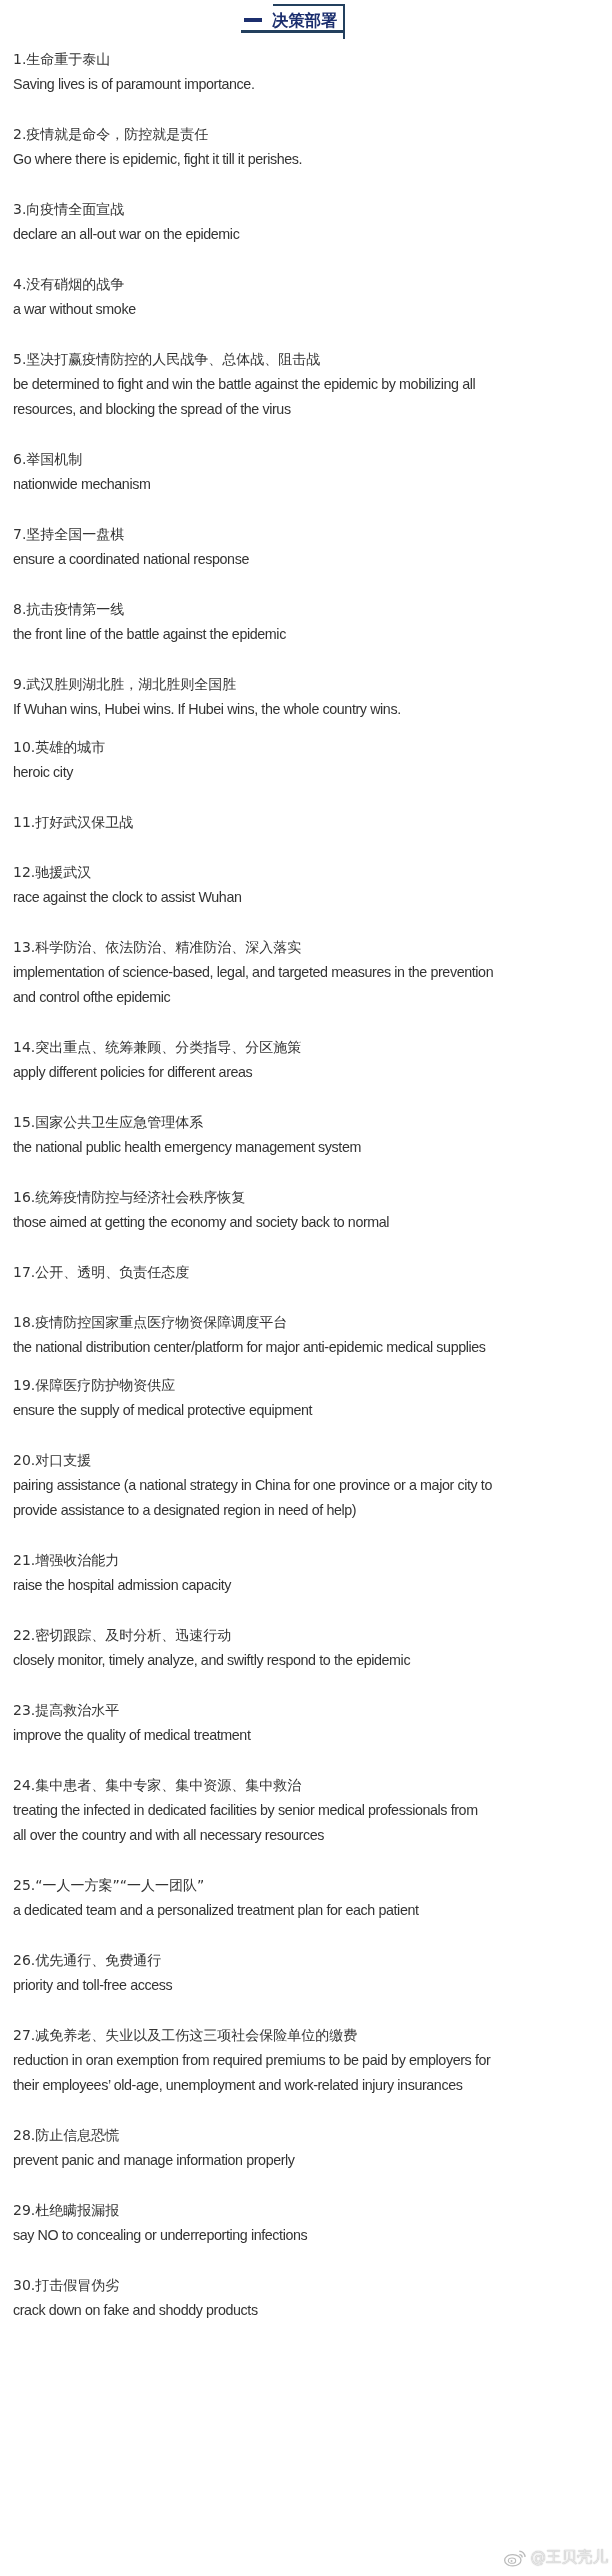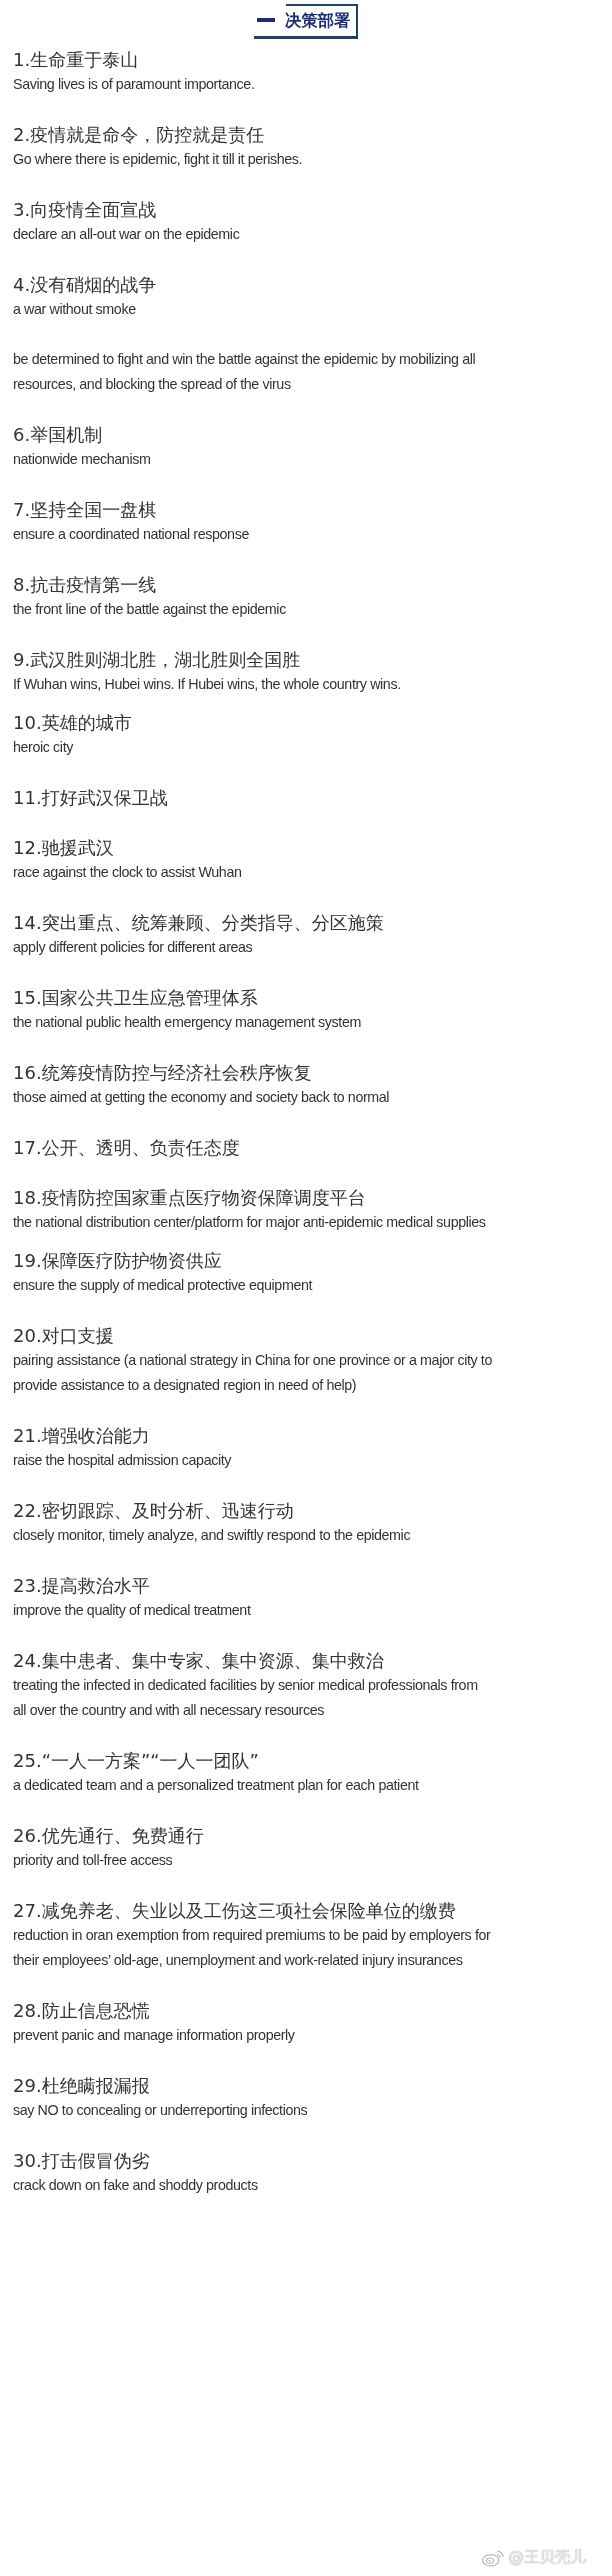--- a/index.html
+++ b/index.html
@@ -6,24 +6,24 @@
   body {
     width: 613px;
     height: 2576px;
     position: relative;
     overflow: hidden;
     font-family: "Liberation Sans", "DejaVu Sans", sans-serif;
     color: #333333;
   }
   .header {
     position: absolute;
-    left: 254px;
+    left: 241px;
     top: 4.1px;
     width: 104px;
-    height: 35px;
+    height: 29px;
   }
   .header .top-border {
     position: absolute; left: 32px; top: 0; width: 72px; height: 1.6px; background: #23405e;
   }
   .header .right-border {
     position: absolute; right: 0; top: 0; width: 2.5px; height: 35px; background: #23405e;
   }
   .header .bottom-border {
     position: absolute; left: 0; bottom: 0; width: 104px; height: 3.3px; background: #23405e;
   }
@@ -56,25 +56,25 @@
   }
   .item { margin-bottom: 25px; }
   .item.tight { margin-bottom: 13px; }
   .zh, .en {
     font-size: 14.3px;
     line-height: 25px;
     height: 25px;
     white-space: nowrap;
     letter-spacing: -0.4px;
   }
-  .zh { font-family: "DejaVu Sans", sans-serif; font-size: 18px; letter-spacing: 0; }
+  .zh { font-family: "DejaVu Sans", sans-serif; font-size: 14px; letter-spacing: 0; }
   .en { font-family: "Liberation Sans", sans-serif; }
   .watermark {
     position: absolute;
-    right: 27px;
+    right: 5px;
     bottom: 8.2px;
     display: flex;
     align-items: center;
     color: #e6e6e6;
     font-family: "DejaVu Sans", sans-serif;
     font-size: 15.5px;
     text-shadow: 0 0 1.6px #c8c8c8, 0 0 0.8px #aaaaaa;
   }
   .watermark svg { margin-right: 3.3px; }
 </style>
@@ -101,20 +101,21 @@
     </div>
     <div class="item">
       <div class="zh">3.向疫情全面宣战</div>
       <div class="en">declare an all-out war on the epidemic</div>
     </div>
     <div class="item">
       <div class="zh">4.没有硝烟的战争</div>
       <div class="en">a war without smoke</div>
     </div>
     <div class="item">
+      <div class="zh">5.坚决打赢疫情防控的人民战争、总体战、阻击战</div>
       <div class="en">be determined to fight and win the battle against the epidemic by mobilizing all</div>
       <div class="en">resources, and blocking the spread of the virus</div>
     </div>
     <div class="item">
       <div class="zh">6.举国机制</div>
       <div class="en">nationwide mechanism</div>
     </div>
     <div class="item">
       <div class="zh">7.坚持全国一盘棋</div>
       <div class="en">ensure a coordinated national response</div>
@@ -130,20 +131,25 @@
     <div class="item">
       <div class="zh">10.英雄的城市</div>
       <div class="en">heroic city</div>
     </div>
     <div class="item">
       <div class="zh">11.打好武汉保卫战</div>
     </div>
     <div class="item">
       <div class="zh">12.驰援武汉</div>
       <div class="en">race against the clock to assist Wuhan</div>
+    </div>
+    <div class="item">
+      <div class="zh">13.科学防治、依法防治、精准防治、深入落实</div>
+      <div class="en">implementation of science-based, legal, and targeted measures in the prevention</div>
+      <div class="en">and control ofthe epidemic</div>
     </div>
     <div class="item">
       <div class="zh">14.突出重点、统筹兼顾、分类指导、分区施策</div>
       <div class="en">apply different policies for different areas</div>
     </div>
     <div class="item">
       <div class="zh">15.国家公共卫生应急管理体系</div>
       <div class="en">the national public health emergency management system</div>
     </div>
     <div class="item">

